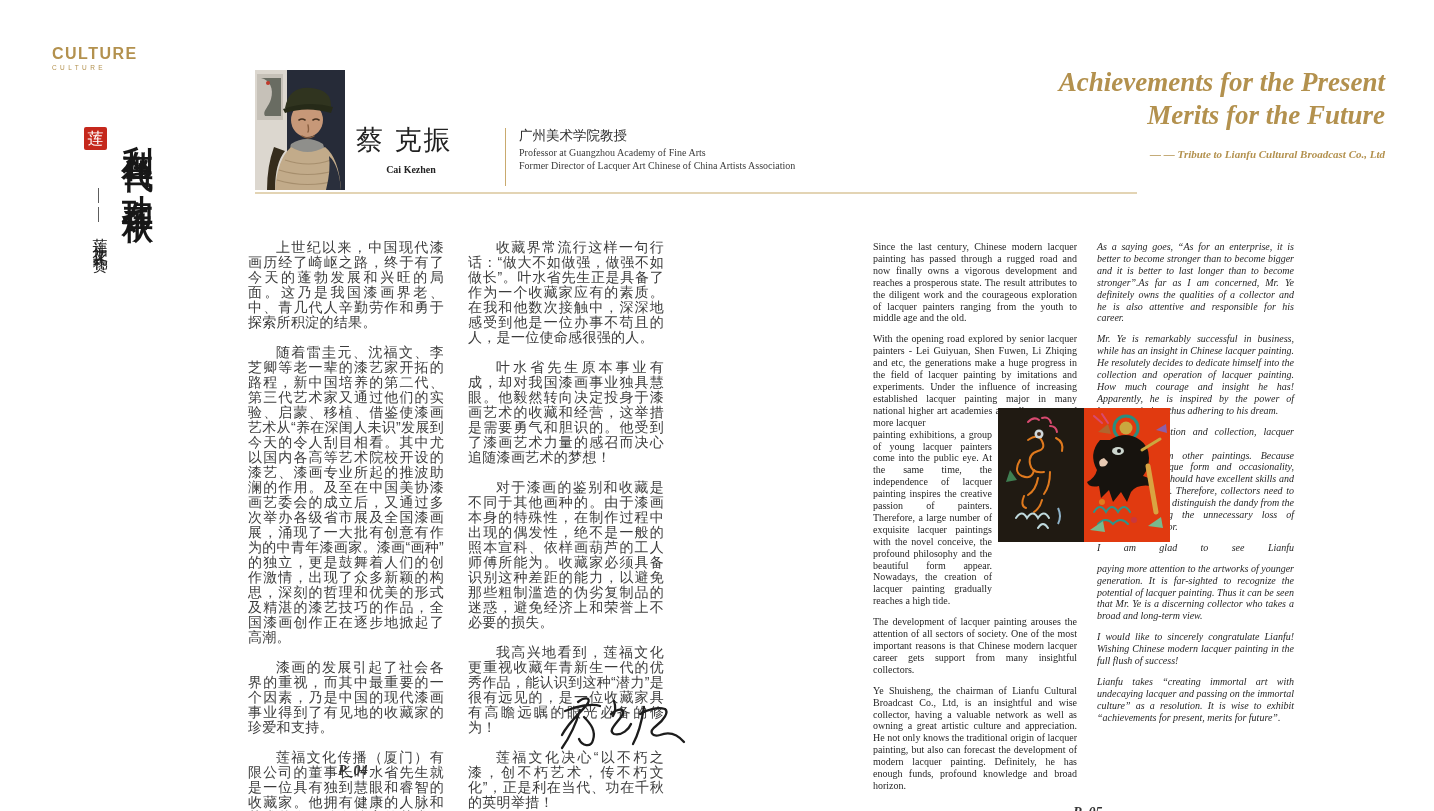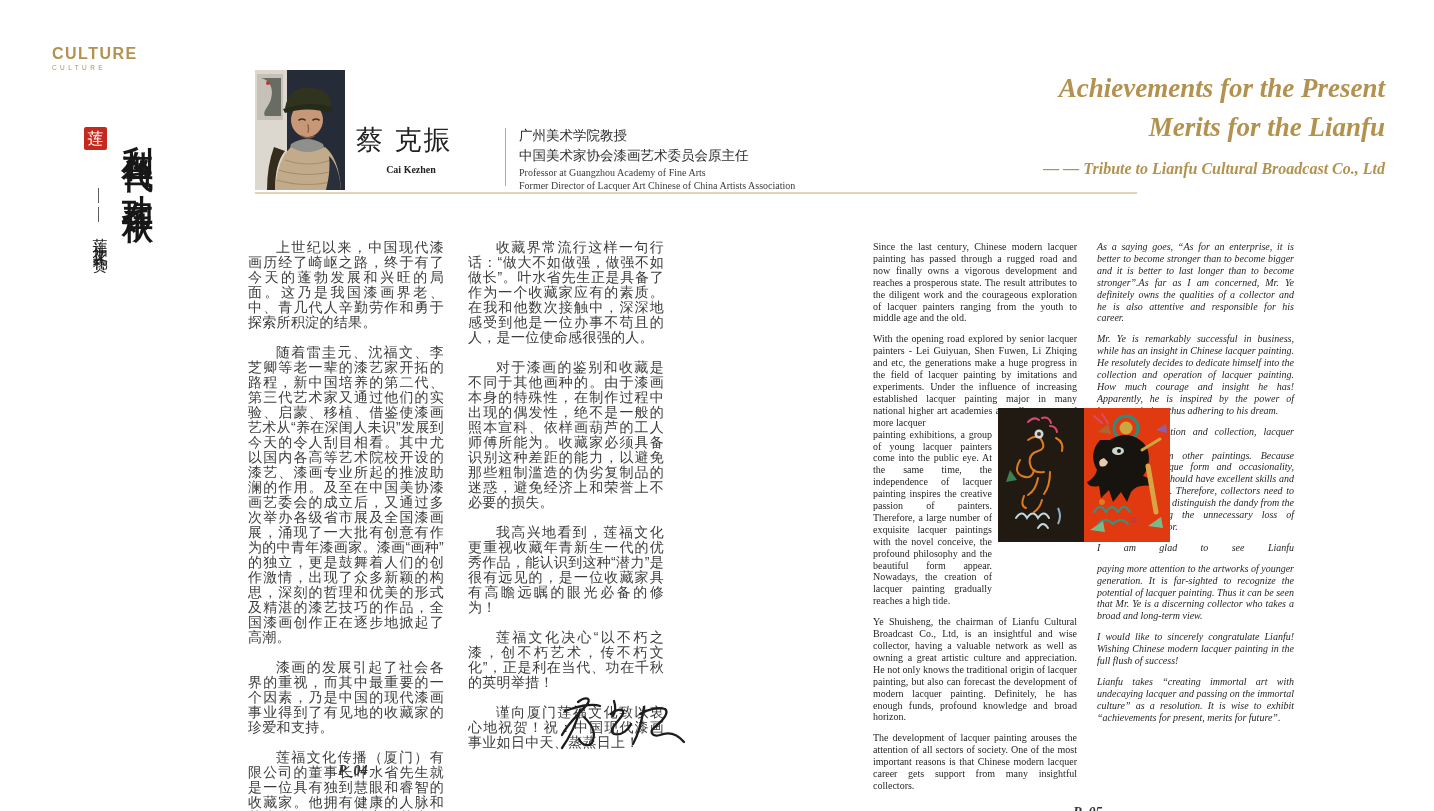--- a/index.html
+++ b/index.html
@@ -31,23 +31,23 @@
   .vert-divider{left:505px;top:128px;width:1px;height:58px;background:#c9aa6e;}
   .titles{left:519px;top:126px;}
   .title-cn{font-size:13.5px;color:#2e2e2e;line-height:20px;}
   .title-en{font-size:10px;color:#3a3a3a;font-family:"Liberation Serif",serif;line-height:13px;}
   .titles .title-en:first-of-type{margin-top:6px;}
   .gold-rule{left:255px;top:192px;width:882px;height:1.5px;background:#e3d4b4;}
 
   
   .headline{right:49px;top:66px;text-align:right;color:#b3914e;}
   .headline .t{font-family:"Liberation Serif",serif;font-style:italic;font-weight:bold;
-               font-size:27px;line-height:33px;margin-top:6px;}
+               font-size:27px;line-height:33px;}
   .headline .sub{font-family:"Liberation Serif",serif;font-style:italic;font-weight:bold;
-               font-size:16px;margin-top:16px;color:#b3914e;}
+               font-size:11px;margin-top:16px;color:#b3914e;}
 
   
   .cn-col{top:240px;width:196px;font-size:14px;line-height:15px;text-align:justify;
           color:#3c3c3c;letter-spacing:0.3px;}
   .cn-col p{margin:0 0 15px 0;text-indent:2em;}
   .cn-col1{left:248px;}
   .cn-col2{left:468px;}
 
   
   .en-col{top:241px;font-size:10px;line-height:11.9px;text-align:justify;color:#1f1f1f;
@@ -107,62 +107,62 @@
   </svg>
 </div>
 
 <div class="abs name-block">
   <div class="name-cn">蔡 克振</div>
   <div class="name-en">Cai Kezhen</div>
 </div>
 <div class="abs vert-divider"></div>
 <div class="abs titles">
   <div class="title-cn">广州美术学院教授</div>
-  <div class="title-cn">中国美术家协会漆画艺术委员会原主任</div>
   <div class="title-en">Professor at Guangzhou Academy of Fine Arts</div>
   <div class="title-en">Former Director of Lacquer Art Chinese of China Artists Association</div>
 </div>
 <div class="abs gold-rule"></div>
 
 <div class="abs headline">
   <div class="t">Achievements for the Present</div>
-  <div class="t">Merits for the Lianfu</div>
+  <div class="t">Merits for the Future</div>
   <div class="sub">— — Tribute to Lianfu Cultural Broadcast Co., Ltd</div>
 </div>
 
 <div class="abs cn-col cn-col1">
   <p>上世纪以来，中国现代漆画历经了崎岖之路，终于有了今天的蓬勃发展和兴旺的局面。这乃是我国漆画界老、中、青几代人辛勤劳作和勇于探索所积淀的结果。</p>
   <p>随着雷圭元、沈福文、李芝卿等老一辈的漆艺家开拓的路程，新中国培养的第二代、第三代艺术家又通过他们的实验、启蒙、移植、借鉴使漆画艺术从“养在深闺人未识”发展到今天的令人刮目相看。其中尤以国内各高等艺术院校开设的漆艺、漆画专业所起的推波助澜的作用。及至在中国美协漆画艺委会的成立后，又通过多次举办各级省市展及全国漆画展，涌现了一大批有创意有作为的中青年漆画家。漆画“画种”的独立，更是鼓舞着人们的创作激情，出现了众多新颖的构思，深刻的哲理和优美的形式及精湛的漆艺技巧的作品，全国漆画创作正在逐步地掀起了高潮。</p>
   <p>漆画的发展引起了社会各界的重视，而其中最重要的一个因素，乃是中国的现代漆画事业得到了有见地的收藏家的珍爱和支持。</p>
   <p>莲福文化传播（厦门）有限公司的董事长叶水省先生就是一位具有独到慧眼和睿智的收藏家。他拥有健康的人脉和艺术挚友，他有较高的艺术修养和鉴赏力，他不仅懂得“承认”，还谙熟如何“鉴别”和“拒绝”，他了解漆画艺术的传统渊源，也能预测当代漆画艺术的发展前景。当然，这是需要建立在有足够的资金、深厚的学识和开放思维的基础上。</p>
 </div>
 <div class="abs cn-col cn-col2">
   <p>收藏界常流行这样一句行话：“做大不如做强，做强不如做长”。叶水省先生正是具备了作为一个收藏家应有的素质。在我和他数次接触中，深深地感受到他是一位办事不苟且的人，是一位使命感很强的人。</p>
+  <p>叶水省先生原本事业有成，却对我国漆画事业独具慧眼。他毅然转向决定投身于漆画艺术的收藏和经营，这举措是需要勇气和胆识的。他受到了漆画艺术力量的感召而决心追随漆画艺术的梦想！</p>
   <p>对于漆画的鉴别和收藏是不同于其他画种的。由于漆画本身的特殊性，在制作过程中出现的偶发性，绝不是一般的照本宣科、依样画葫芦的工人师傅所能为。收藏家必须具备识别这种差距的能力，以避免那些粗制滥造的伪劣复制品的迷惑，避免经济上和荣誉上不必要的损失。</p>
   <p>我高兴地看到，莲福文化更重视收藏年青新生一代的优秀作品，能认识到这种“潜力”是很有远见的，是一位收藏家具有高瞻远瞩的眼光必备的修为！</p>
   <p>莲福文化决心“以不朽之漆，创不朽艺术，传不朽文化”，正是利在当代、功在千秋的英明举措！</p>
   <p>谨向厦门莲福文化致以衷心地祝贺！祝：中国现代漆画事业如日中天、蒸蒸日上！</p>
 </div>
 
 <div class="abs signature" aria-label="signature">
   <svg width="150" height="70" viewBox="0 0 150 70">
     <g stroke="#1c1c1c" fill="none" stroke-width="2.3" stroke-linecap="round" stroke-linejoin="round">
       <path d="M30 12 C36 7 43 7 40 13 C34 22 22 30 14 45 M17 21 C29 16 45 13 52 16 M32 20 C28 34 21 48 14 58 M36 27 C43 34 48 41 45 50 C43 58 34 56 31 49"></path>
       <path d="M63 24 C72 17 79 19 73 27 C67 35 60 41 66 44 C74 46 81 39 83 34 M66 11 C68 17 68 21 65 26"></path>
       <path d="M96 17 C94 30 90 45 85 54 M92 24 C100 19 110 17 117 19 C121 22 116 30 108 36 C100 42 104 47 112 45 C122 41 130 45 136 52"></path>
     </g>
   </svg>
 </div>
 
 <div class="abs en-col en-col1">
   <p>Since the last century, Chinese modern lacquer painting has passed through a rugged road and now finally owns a vigorous development and reaches a prosperous state. The result attributes to the diligent work and the courageous exploration of lacquer painters ranging from the youth to middle age and the old.</p>
   <p class="no-gap" style="margin-bottom:0;">With the opening road explored by senior lacquer painters - Lei Guiyuan, Shen Fuwen, Li Zhiqing and etc, the generations make a huge progress in the field of lacquer painting by imitations and experiments. Under the influence of increasing established lacquer painting major in many national higher art academies as well as more and more lacquer</p>
   <p class="wrap-left">painting exhibitions, a group of young lacquer painters come into the public eye. At the same time, the independence of lacquer painting inspires the creative passion of painters. Therefore, a large number of exquisite lacquer paintings with the novel conceive, the profound philosophy and the beautiful form appear. Nowadays, the creation of lacquer painting gradually reaches a high tide.</p>
+  <p>The development of lacquer painting arouses the attention of all sectors of society. One of the most important reasons is that Chinese modern lacquer career gets support from many insightful collectors.</p>
   <p>Ye Shuisheng, the chairman of Lianfu Cultural Broadcast Co., Ltd, is an insightful and wise collector, having a valuable network as well as owning a great artistic culture and appreciation. He not only knows the traditional origin of lacquer painting, but also can forecast the development of modern lacquer painting. Definitely, he has enough funds, profound knowledge and broad horizon.</p>
-  <p>The development of lacquer painting arouses the attention of all sectors of society. One of the most important reasons is that Chinese modern lacquer career gets support from many insightful collectors.</p>
 </div>
 <div class="abs en-col en-col2">
   <p>As a saying goes, “As for an enterprise, it is better to become stronger than to become bigger and it is better to last longer than to become stronger”.As far as I am concerned, Mr. Ye definitely owns the qualities of a collector and he is also attentive and responsible for his career.</p>
   <p>Mr. Ye is remarkably successful in business, while has an insight in Chinese lacquer painting. He resolutely decides to dedicate himself into the collection and operation of lacquer painting. How much courage and insight he has! Apparently, he is inspired by the power of lacquer painting, thus adhering to his dream.</p>
   <p style="margin-bottom:0;">As for identification and collection, lacquer painting</p>
   <p class="wrap-right">is different from other paintings. Because lacquer has unique form and occasionality, lacquer painters should have excellent skills and controlling ability. Therefore, collectors need to have the ability to distinguish the dandy from the inferior, avoiding the unnecessary loss of economy and honor.</p>
   <p class="wrap-lead">I am glad to see Lianfu</p>
   <p>paying more attention to the artworks of younger generation. It is far-sighted to recognize the potential of lacquer painting. Thus it can be seen that Mr. Ye is a discerning collector who takes a broad and long-term view.</p>
   <p>I would like to sincerely congratulate Lianfu! Wishing Chinese modern lacquer painting in the full flush of success!</p>
   <p>Lianfu takes “creating immortal art with undecaying lacquer and passing on the immortal culture” as a resolution. It is wise to exhibit “achievements for present, merits for future”.</p>

